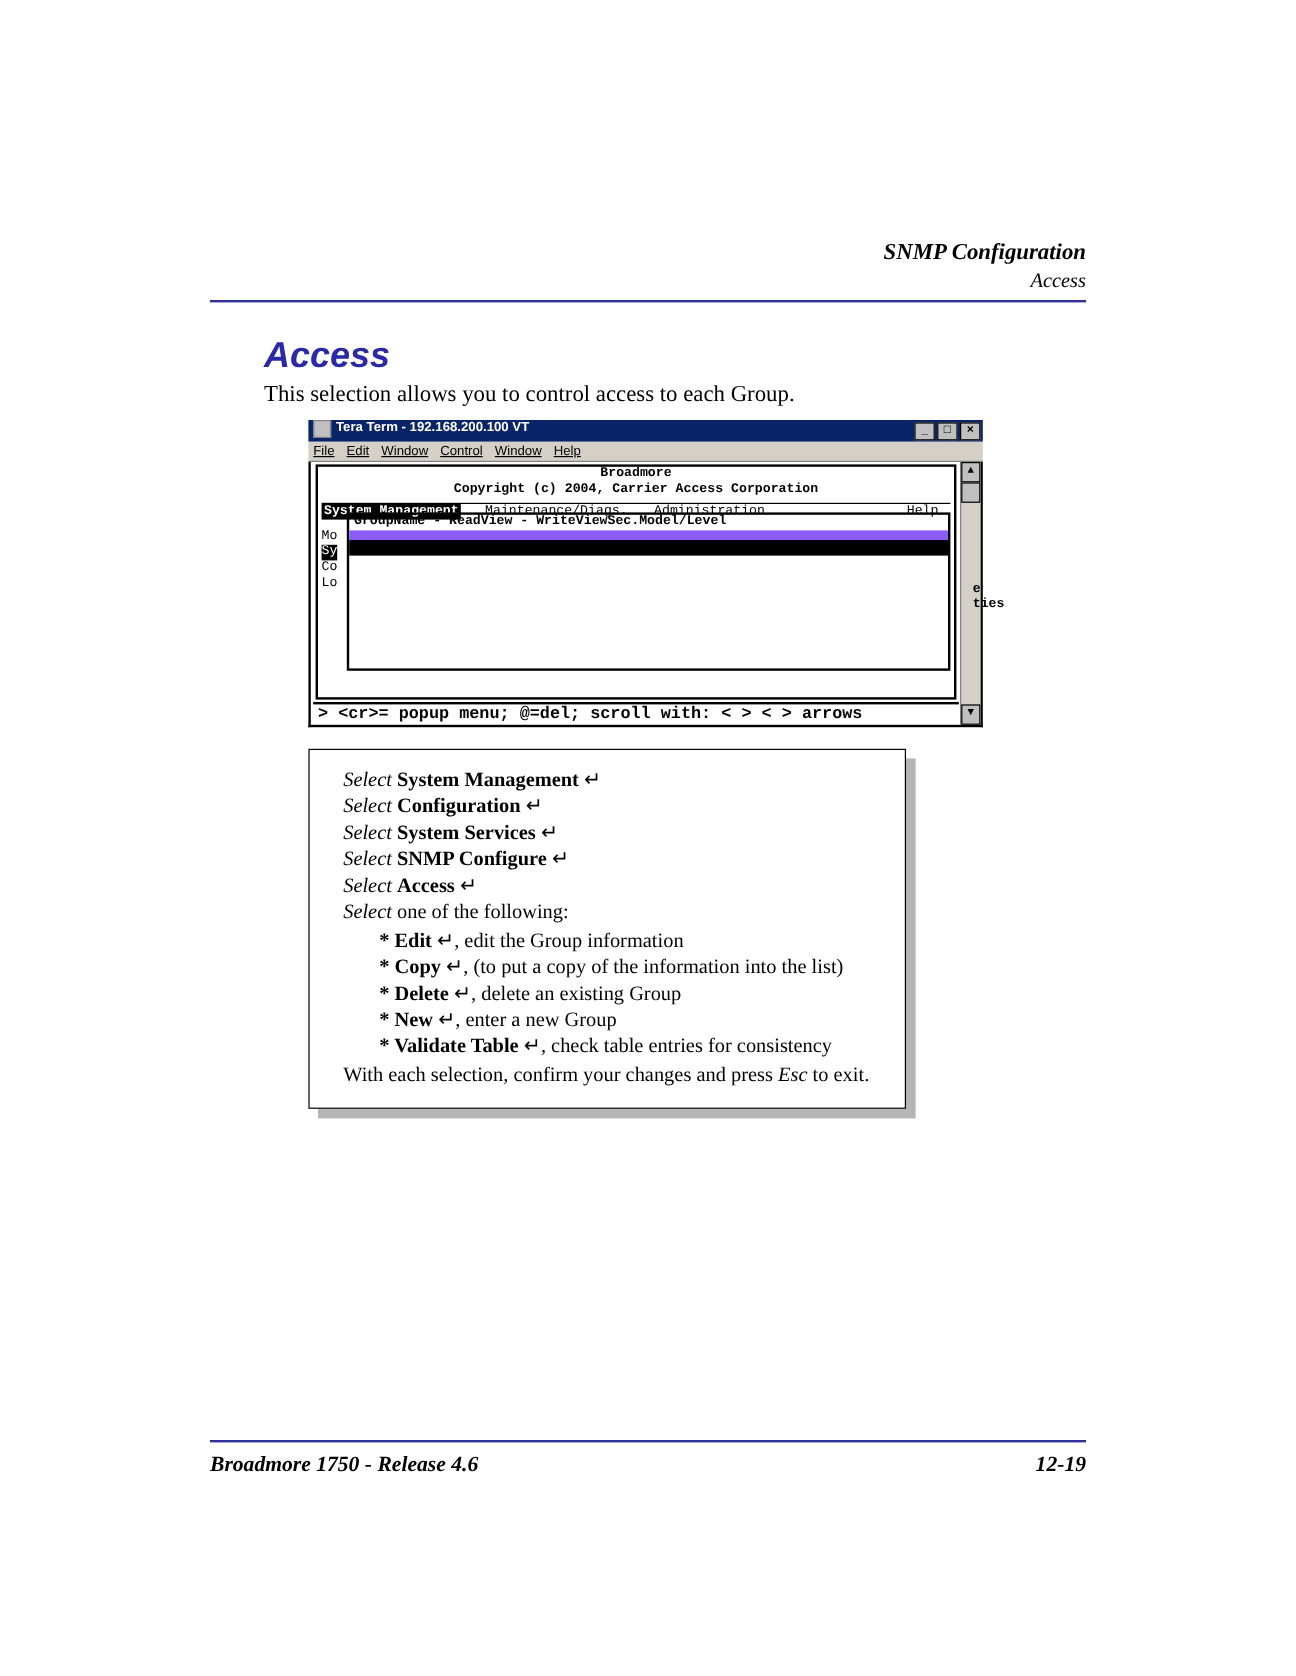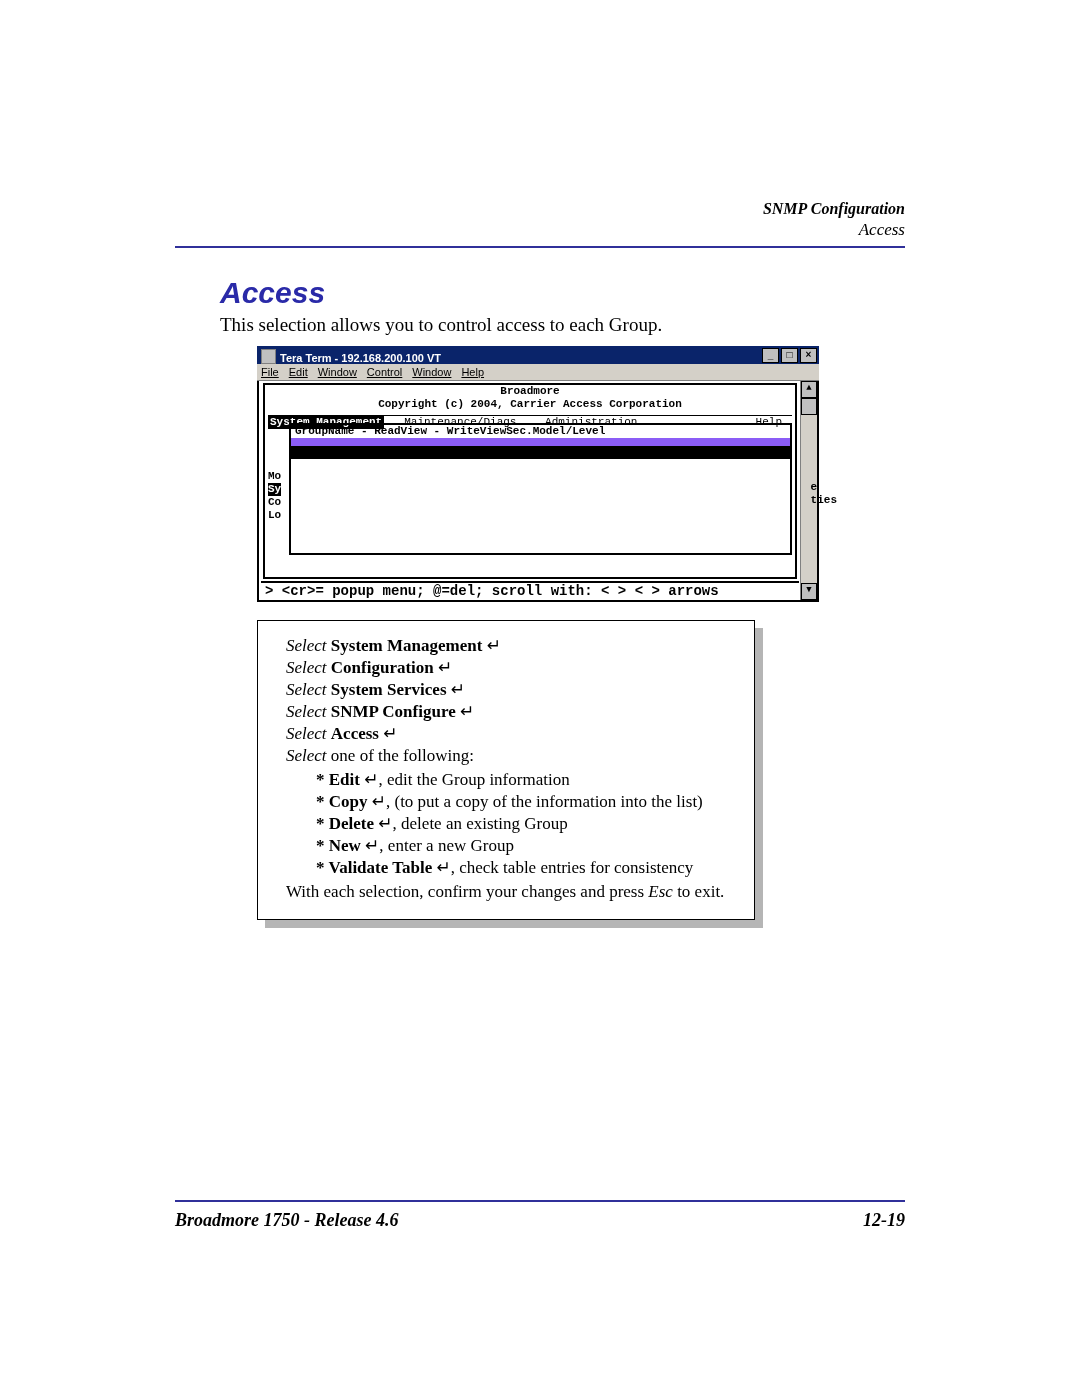--- a/index.html
+++ b/index.html
@@ -17,21 +17,21 @@
     right: 175px;
     top: 150px;
     bottom: 120px;
   }
   .hdr-right {
     text-align: right;
   }
   .hdr-title {
     font-style: italic;
     font-weight: bold;
-    font-size: 16px;
+    font-size: 19px;
     margin-top: 50px;
   }
   .hdr-sub {
     font-style: italic;
     font-size: 17px;
     margin-top: 2px;
   }
   .hr {
     height: 2px;
     background: #30309a;
@@ -58,21 +58,21 @@
     width: 562px;
   }
   .titlebar {
     background: #0a246a;
     color: #fff;
     font-family: Tahoma, Arial, sans-serif;
     font-size: 11px;
     font-weight: bold;
     height: 18px;
     display: flex;
-    align-items: flex-end;
+    align-items: flex-start;
     padding-left: 4px;
     position: relative;
   }
   .titlebar .ticon {
     width: 13px; height: 13px; background:#c0c0c0; margin-right:4px;
     display:inline-block; border:1px solid #808080;
   }
   .winbtns {
     position:absolute; right:2px; top:2px; display:flex; gap:2px;
   }
@@ -109,22 +109,22 @@
   }
   .term-inner {
     border:2px solid #000; margin:0 18px 0 2px; height:192px; position:relative;
     padding:0 3px; overflow:hidden;
   }
   .center { text-align:center; }
   .menurow { display:flex; gap:18px; border-top:1px solid #000;}
   .menusel { background:#000; color:#fff; padding:0 2px; font-weight:bold;}
   .menurow span { padding:0 2px; }
   .sidecol {
-    position:absolute; left:3px; top:52px; font-weight:bold;
-    font-size:11px; line-height:13px;margin-top:33px;
+    position:absolute; left:3px; top:52px; font-weight:normal;
+    font-size:11px; line-height:13px;
   }
   .listframe {
     position:absolute; left:24px; top:38px; right:3px;
     border:2px solid #000; height:128px;
   }
   .listhead {
     display:flex; justify-content:flex-start;
     border-bottom:8px solid #8b5cf6; padding:0 4px; font-weight:bold;
   }
   .listsel {

